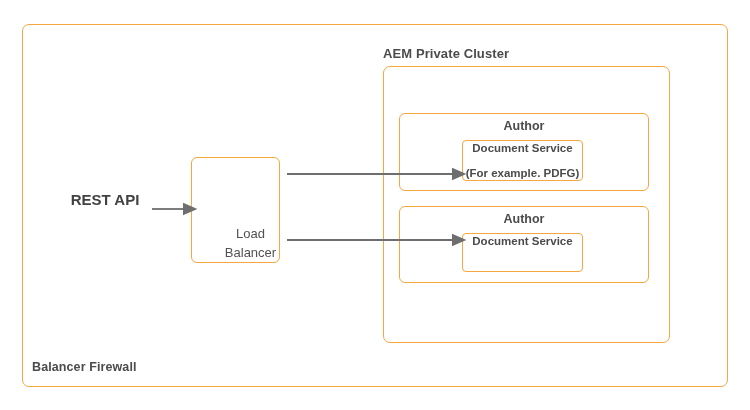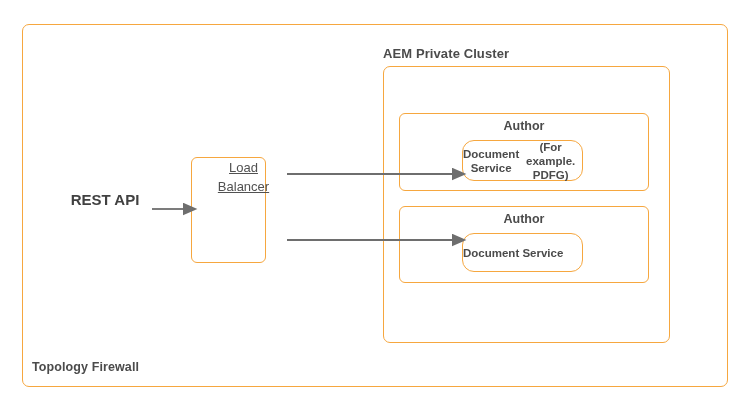--- a/index.html
+++ b/index.html
@@ -44,46 +44,45 @@
     top: 5px;
     text-align: center;
     color: #4B4B4B;
     font-size: 12.5px;
     font-weight: 700;
   }
   .service-box {
     position: absolute;
     box-sizing: border-box;
     border: 1.6px solid #F6A73F;
-    border-radius: 12px;
+    border-radius: 4px;
     display: flex;
-    flex-direction: row;
+    flex-direction: column;
     align-items: center;
-    justify-content: flex-start;
+    justify-content: space-between;
     text-align: center;
     color: #4B4B4B;
     font-size: 11.5px;
     font-weight: 700;
     line-height: 14px;
     background: transparent;
   }
   #service-box-1 { left: 462px; top: 140px; width: 121px; height: 41px; }
   #service-box-2 { left: 462px; top: 233px; width: 121px; height: 39px; }
   #lb-box {
-    left: 191px; top: 157px; width: 75px; height: 106px;
+    left: 191px; top: 157px; width: 89px; height: 106px;
     display: flex;
     flex-direction: column;
     align-items: center;
-    justify-content: flex-start;
+    justify-content: flex-end;
     text-align: center;
     color: #515151;
     font-size: 13px;
     font-weight: 400;
     line-height: 19px;
-    text-decoration: underline;
   }
   #rest-label {
     position: absolute;
     left: 50px; top: 191px; width: 110px;
     text-align: center;
     color: #414141;
     font-size: 15px;
     font-weight: 700;
     line-height: 17px;
   }
@@ -93,21 +92,21 @@
     width: 750px; height: 410px;
     pointer-events: none;
   }
 </style>
 </head>
 <body>
 
 <div class="canvas">
 
   <div class="box" id="firewall-box"></div>
-  <div class="lbl" id="firewall-label">Topology Firewall</div>
+  <div class="lbl" id="firewall-label">Balancer Firewall</div>
 
   <div class="lbl" id="cluster-label">AEM Private Cluster</div>
   <div class="box" id="cluster-box"></div>
 
   <div class="box" id="author-box-1">
     <div class="author-label">Author</div>
   </div>
   <div class="service-box" id="service-box-1">
     <span>Document Service</span>
     <span>(For example. PDFG)</span>

